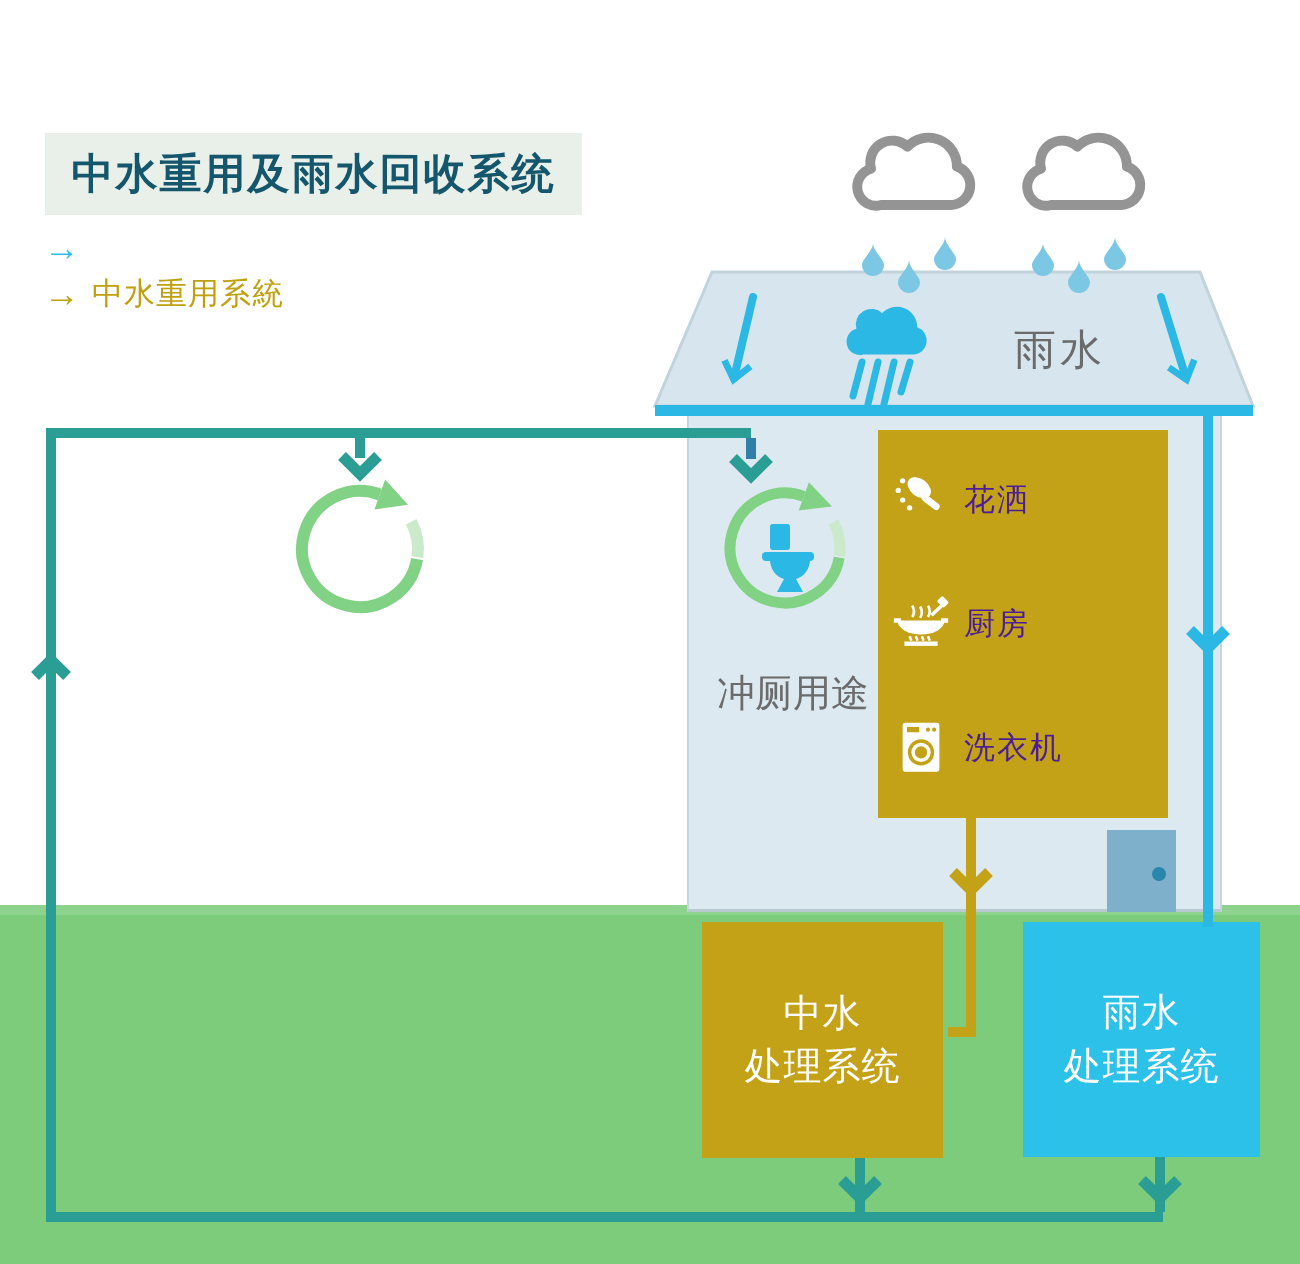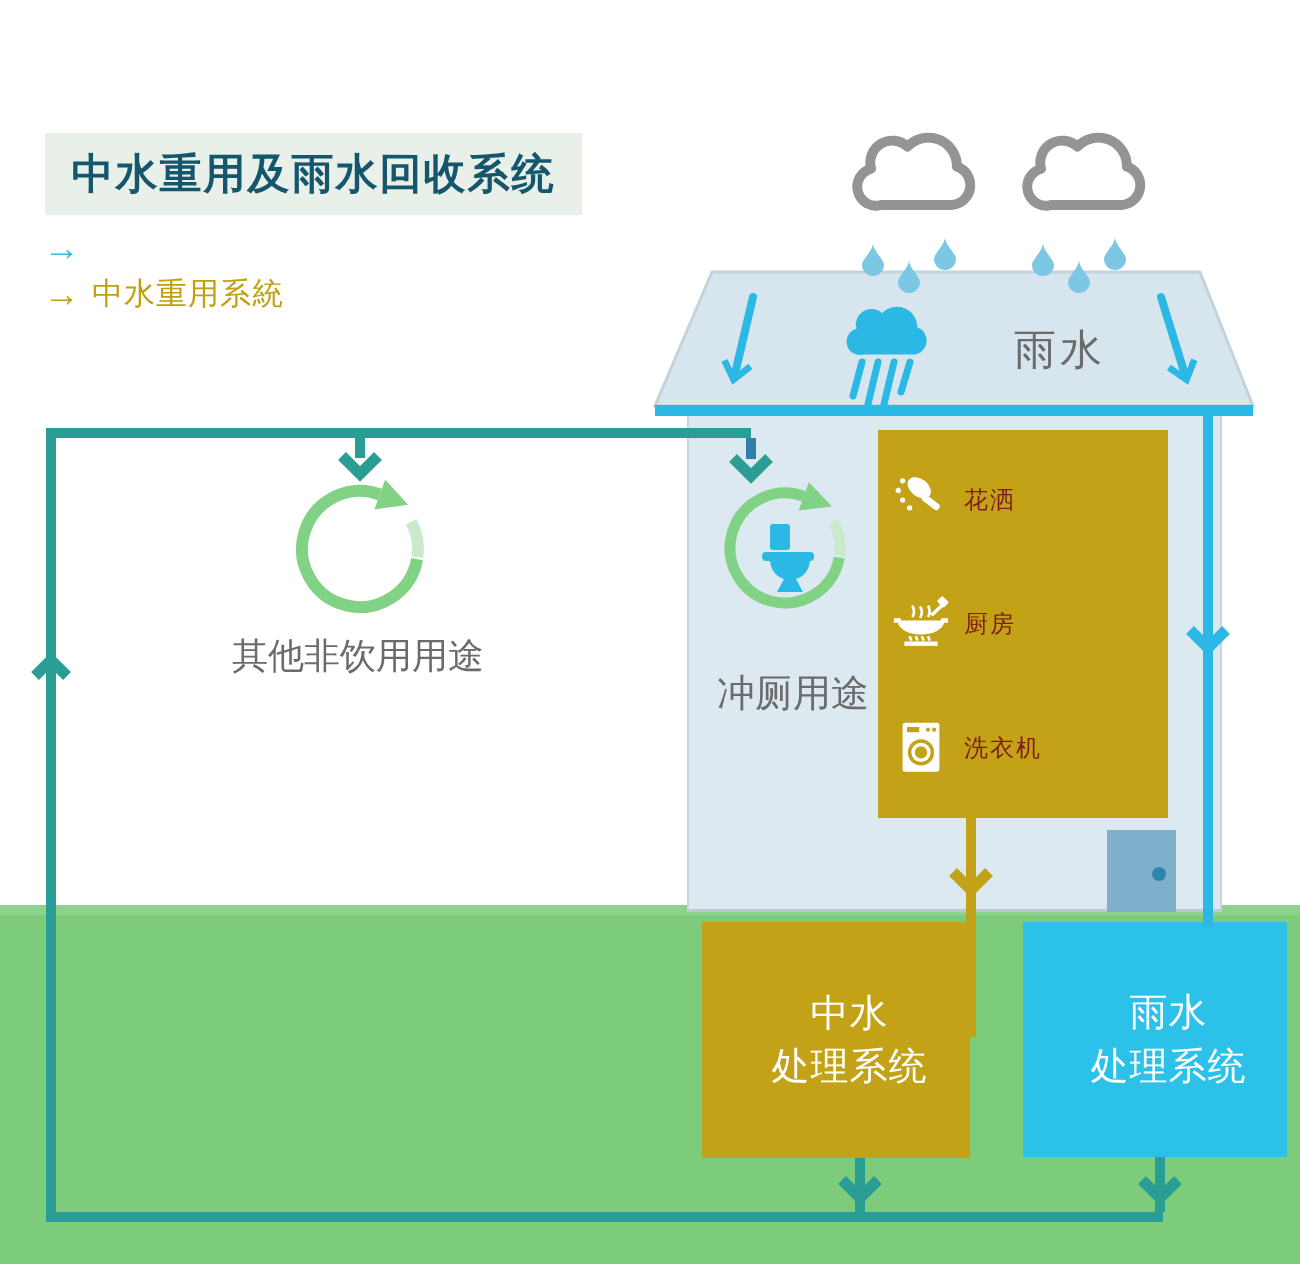--- a/index.html
+++ b/index.html
@@ -15,24 +15,24 @@
   #house-body{left:687px;top:416px;width:535px;height:496px;background:#DCE9F0;
     border-left:2px solid #C6D6DF;border-right:2px solid #C6D6DF;border-bottom:3px solid #B9CAD3;
     box-sizing:border-box;z-index:1;}
   #door{left:1107px;top:830px;width:69px;height:82px;background:#7FB0CB;z-index:2;}
   #door-handle{left:45px;top:37px;width:14px;height:14px;border-radius:50%;background:#2B86AE;}
   
   #appliance-box{left:878px;top:430px;width:290px;height:388px;background:#C3A218;z-index:2;
     display:flex;flex-direction:column;justify-content:space-around;padding:8px 0;box-sizing:border-box;}
   .app-row{display:flex;align-items:center;}
   .app-icon{width:86px;display:flex;justify-content:center;align-items:center;}
-  .app-label{color:#7f1d1d;font-size:24px;letter-spacing:2px;}
+  .app-label{color:#4c1d95;font-size:31px;letter-spacing:2px;}
   
   .tank{z-index:2;display:flex;align-items:center;justify-content:center;text-align:center;
-    color:#ffffff;font-size:38px;line-height:1.4;letter-spacing:1px;padding-left:27px;}
+    color:#ffffff;font-size:38px;line-height:1.4;letter-spacing:1px;}
   #tank-grey{left:702px;top:922px;width:241px;height:236px;background:#C3A218;}
   #tank-rain{left:1023px;top:922px;width:237px;height:235px;background:#2BC1E9;}
   
   #title-box{left:45px;top:133px;width:537px;height:82px;background:#E9F0E9;z-index:4;
     display:flex;align-items:center;justify-content:center;text-align:center;}
   #title-text{font-size:42px;font-weight:bold;color:#14566B;letter-spacing:2px;}
   .legend-row{left:44px;height:38px;display:flex;align-items:center;z-index:4;}
   #legend-rain{top:229px;}
   #legend-grey{top:275px;}
   .legend-arrow{font-size:36px;font-weight:bold;width:48px;}
@@ -211,16 +211,15 @@
   </div>
   <div class="abs legend-row" id="legend-rain">
     <span class="legend-arrow c-rain">→</span>
   </div>
   <div class="abs legend-row" id="legend-grey">
     <span class="legend-arrow c-grey">→</span>
     <span class="legend-label c-grey">中水重用系統</span>
   </div>
 
   <div class="abs gray-label" id="label-rain">雨水</div>
-  <div class="abs gray-label" id="label-other">其他非饮用用途</div>
   <div class="abs gray-label" id="label-toilet">冲厕用途</div>
 
 </div>
 
 </body></html>

